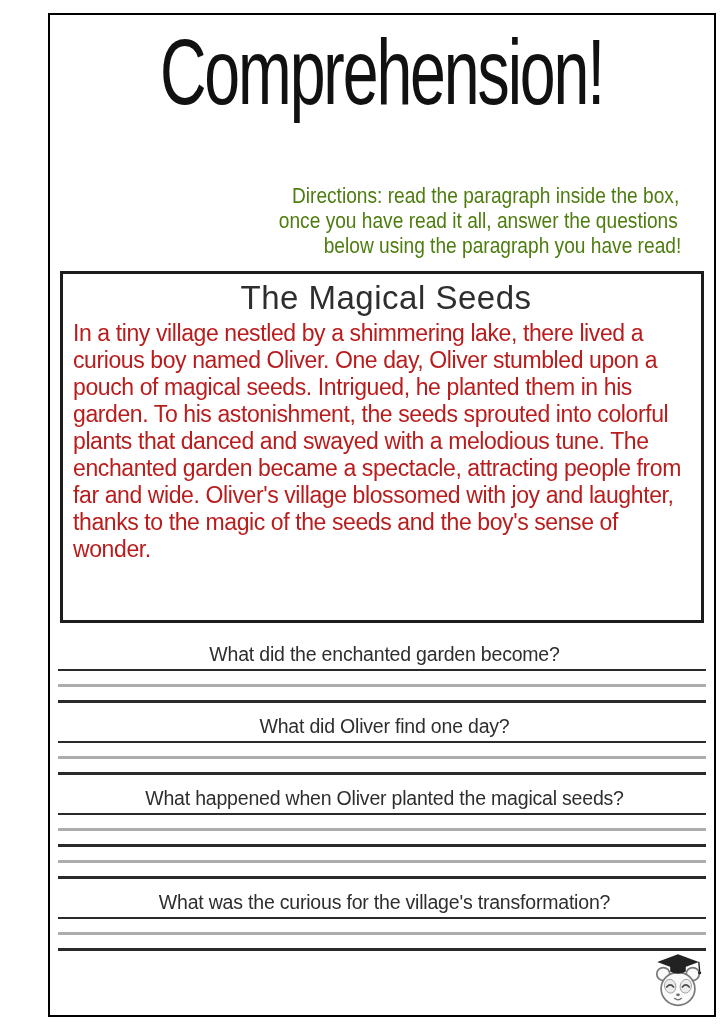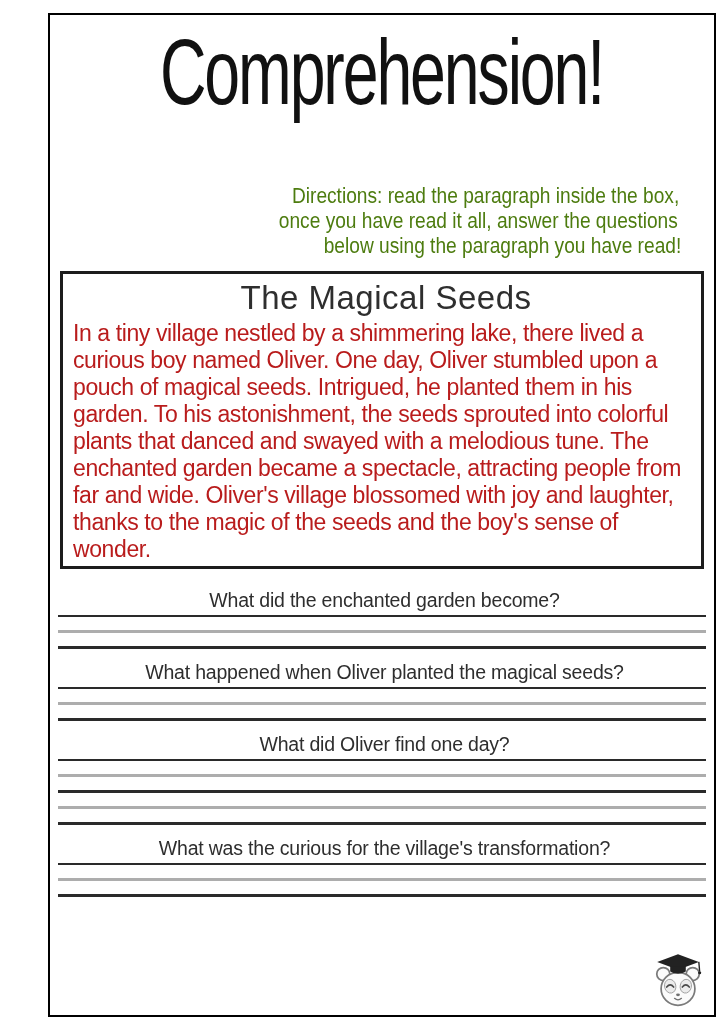--- a/index.html
+++ b/index.html
@@ -43,21 +43,21 @@
   }
   .directions .squeeze {
     display: inline-block;
     transform: scaleX(0.87);
     transform-origin: center;
   }
   .passage-box {
     margin: 13px 4px 0 4px;
     border: 3px solid #1c1c1c;
     box-sizing: border-box;
-    height: 298px;
+    height: 352px;
     padding: 2px 2px 0 10px;
   }
   .passage-title {
     text-align: center;
     font-size: 33px;
     line-height: 40px;
     font-weight: normal;
     color: #2e2e2e;
     margin: 2px 0 2px 0;
     letter-spacing: 0.5px;
@@ -120,27 +120,27 @@
     <div class="questions">
 
       <div class="q-block">
         <div class="q-text">What did the enchanted garden become?</div>
         <div class="answer-line light"></div>
         <div class="answer-line dark"></div>
       </div>
 
 
       <div class="q-block">
-        <div class="q-text">What happened when Oliver planted the magical seeds?</div>
+        <div class="q-text">What did Oliver find one day?</div>
         <div class="answer-line light"></div>
         <div class="answer-line dark"></div>
       </div>
 
       <div class="q-block">
-        <div class="q-text">What did Oliver find one day?</div>
+        <div class="q-text">What happened when Oliver planted the magical seeds?</div>
         <div class="answer-line light"></div>
         <div class="answer-line dark"></div>
       </div>
 
       <div class="q-block">
         <div class="answer-line light"></div>
         <div class="answer-line dark"></div>
       </div>
 
       <div class="q-block">

